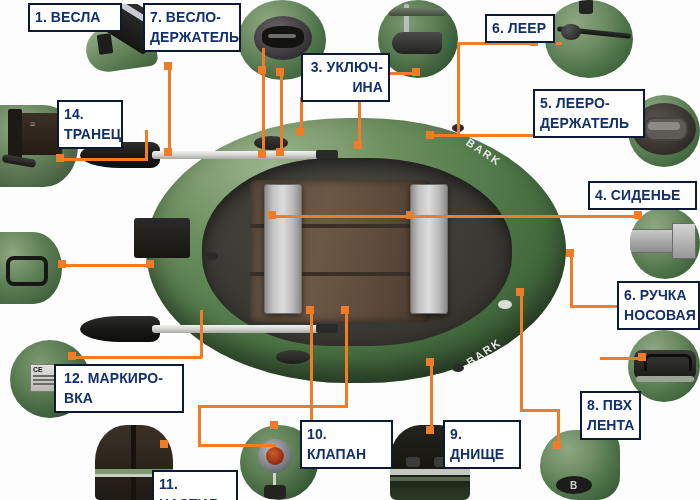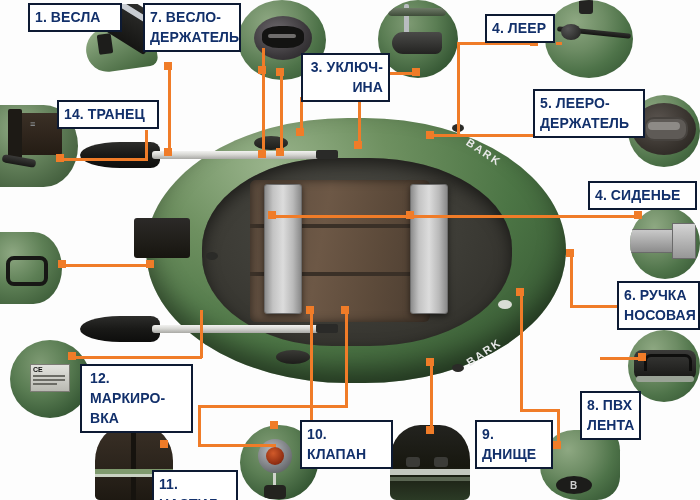--- a/index.html
+++ b/index.html
@@ -342,28 +342,28 @@
 
   <div class="lead h" style="left:60px;top:158px;width:88px;"></div>
   <div class="lead v" style="left:145px;top:130px;height:30px;"></div>
   <div class="dot" style="left:56px;top:154px;"></div>
 
   <div class="label" style="left:28px;top:3px;width:94px;">1. ВЕСЛА</div>
   <div class="label" style="left:143px;top:3px;width:98px;">7. ВЕСЛО-
 ДЕРЖАТЕЛЬ</div>
   <div class="label" style="left:301px;top:53px;width:89px;text-align:right;">3. УКЛЮЧ-
 ИНА</div>
-  <div class="label" style="left:485px;top:14px;width:70px;">4. ЛЕЕР</div>
+  <div class="label" style="left:485px;top:14px;width:70px;">6. ЛЕЕР</div>
   <div class="label" style="left:533px;top:89px;width:112px;">5. ЛЕЕРО-
 ДЕРЖАТЕЛЬ</div>
   <div class="label" style="left:588px;top:181px;width:109px;">4. СИДЕНЬЕ</div>
   <div class="label" style="left:617px;top:281px;width:83px;">6. РУЧКА
 НОСОВАЯ</div>
   <div class="label" style="left:580px;top:391px;width:61px;">8. ПВХ
 ЛЕНТА</div>
-  <div class="label" style="left:443px;top:420px;width:78px;margin-left:32px;">9. ДНИЩЕ</div>
+  <div class="label" style="left:443px;top:420px;width:78px;">9. ДНИЩЕ</div>
   <div class="label" style="left:300px;top:420px;width:93px;">10. КЛАПАН</div>
   <div class="label" style="left:152px;top:470px;width:86px;">11. НАСТИЛ</div>
-  <div class="label" style="left:80px;top:364px;width:113px;padding-left:8px;">12. МАРКИРО-
+  <div class="label" style="left:54px;top:364px;width:130px;padding-left:8px;">12. МАРКИРО-
 ВКА</div>
-  <div class="label" style="left:57px;top:100px;width:102px;">14. ТРАНЕЦ</div>
+  <div class="label" style="left:57px;top:100px;width:66px;">14. ТРАНЕЦ</div>
 
 </div>
 
 </body></html>

